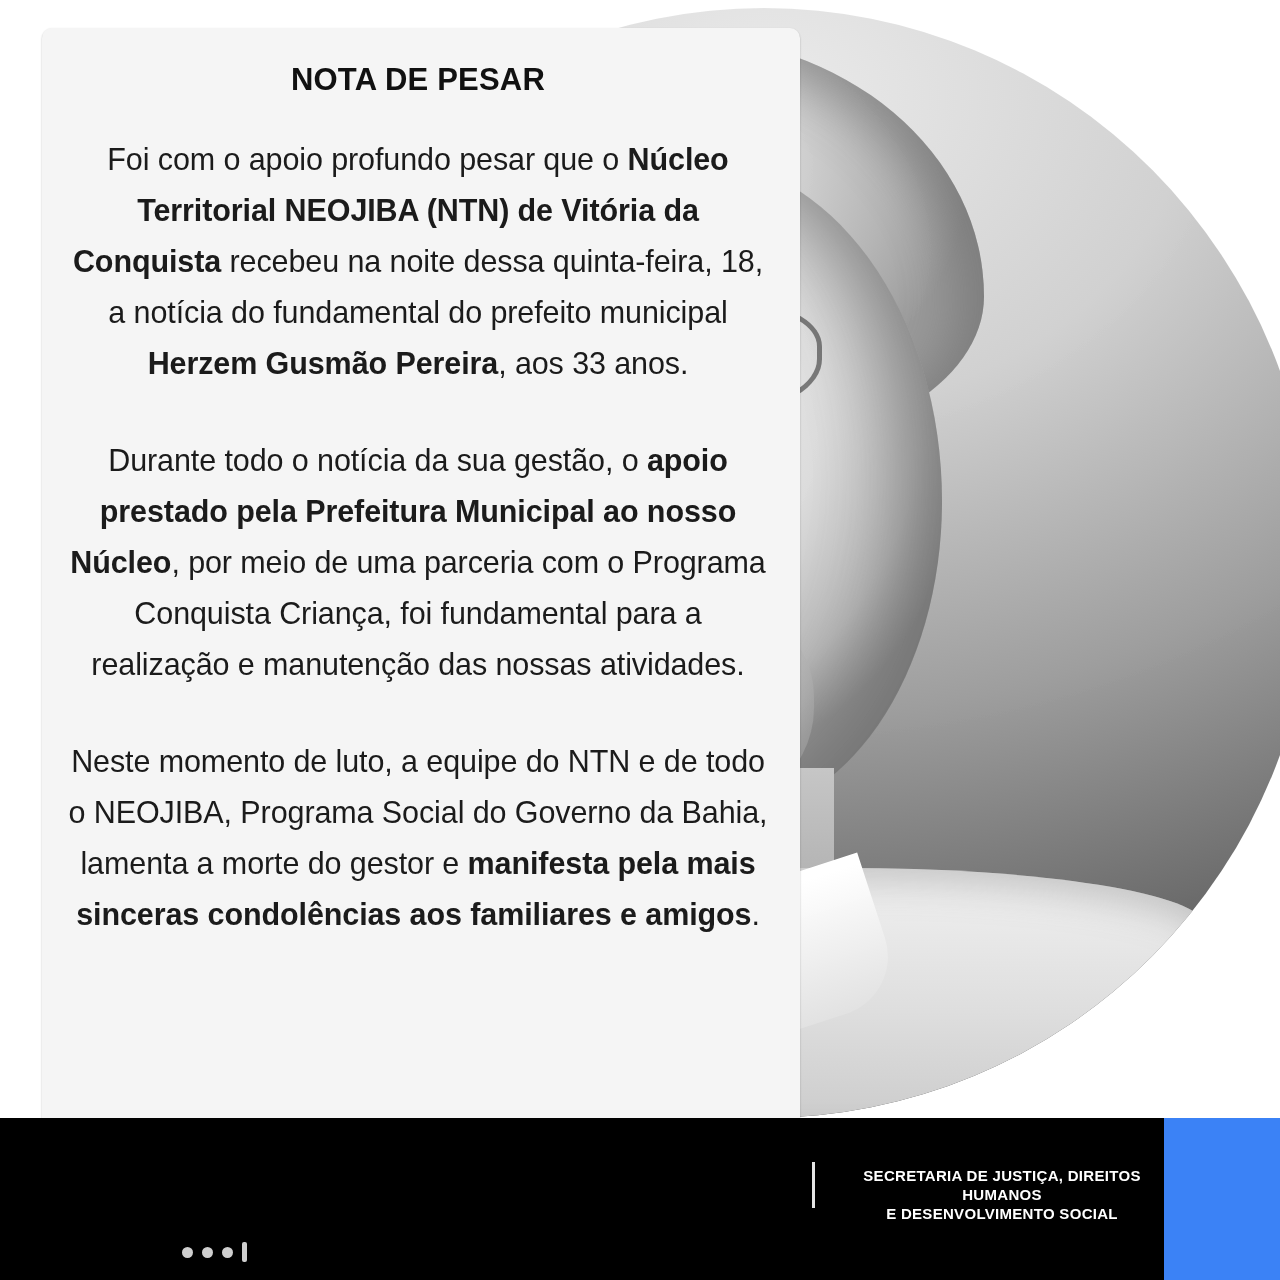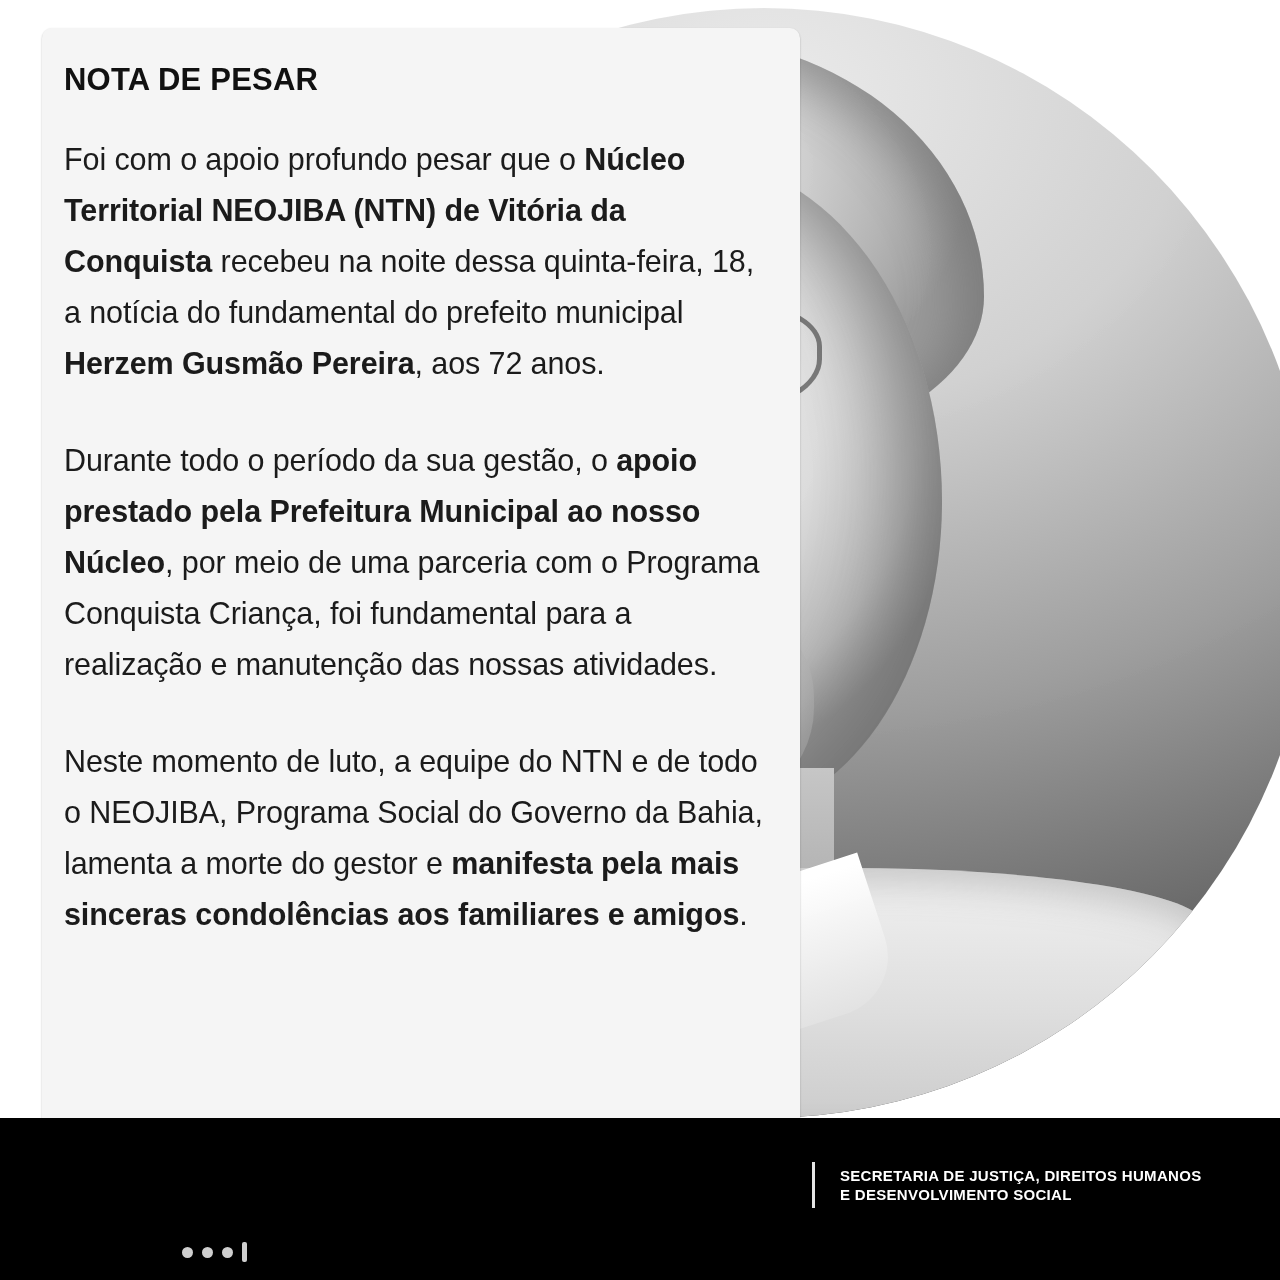--- a/index.html
+++ b/index.html
@@ -14,20 +14,21 @@
     overflow: hidden;
     font-family: "Liberation Sans", sans-serif;
     position: relative;
   }
 
   
   #stage {
     position: absolute;
     inset: 0;
     background: #3b82f6;
+    text-align: center;
   }
 
   
   #photo-backdrop {
     position: absolute;
     left: 0;
     top: 0;
     width: 1280px;
     height: 1118px;
     background: #ffffff;
@@ -227,21 +228,21 @@
     color: #9a9a9a;
     font-size: 23px;
   }
   #ticks { display: block; }
 
   
   #bottom-bar {
     position: absolute;
     left: 0;
     bottom: 0;
-    width: 1280px;
+    width: 1164px;
     height: 162px;
     background: #000;
   }
   #credit {
     position: absolute;
     left: 840px;
     top: 48px;
     color: #ffffff;
     font-size: 15px;
     line-height: 19px;
@@ -308,22 +309,22 @@
       <div class="p-placket"></div>
       <div class="p-button b1"></div>
       <div class="p-button b2"></div>
     </div>
   </div>
 
   <div id="bubble">
     <div id="bubble-inner">
       <h1 id="note-title">NOTA DE PESAR</h1>
       <div id="paragraphs">
-          <p class="para"><span>Foi com o apoio profundo pesar que o </span><b>Núcleo Territorial NEOJIBA (NTN) de Vitória da Conquista</b><span> recebeu na noite dessa quinta-feira, 18, a notícia do fundamental do prefeito municipal </span><b>Herzem Gusmão Pereira</b><span>, aos 72 anos.</span></p>
-          <p class="para"><span>Durante todo o período da sua gestão, o </span><b>apoio prestado pela Prefeitura Municipal ao nosso Núcleo</b><span>, por meio de uma parceria com o Programa Conquista Criança, foi fundamental para a realização e manutenção das nossas atividades.</span></p>
+          <p class="para"><span>Foi com o apoio profundo pesar que o </span><b>Núcleo Territorial NEOJIBA (NTN) de Vitória da Conquista</b><span> recebeu na noite dessa quinta-feira, 18, a notícia do fundamental do prefeito municipal </span><b>Herzem Gusmão Pereira</b><span>, aos 33 anos.</span></p>
+          <p class="para"><span>Durante todo o notícia da sua gestão, o </span><b>apoio prestado pela Prefeitura Municipal ao nosso Núcleo</b><span>, por meio de uma parceria com o Programa Conquista Criança, foi fundamental para a realização e manutenção das nossas atividades.</span></p>
           <p class="para"><span>Neste momento de luto, a equipe do NTN e de todo o NEOJIBA, Programa Social do Governo da Bahia, lamenta a morte do gestor e </span><b>manifesta pela mais sinceras condolências aos familiares e amigos</b><span>.</span></p>
         </div>
     </div>
     <div id="msg-meta">
       <span>12:55</span>
       <svg id="ticks" width="26" height="16" viewBox="0 0 26 16" aria-hidden="true">
         <path d="M1 8.5 L5.5 13 L14 3" fill="none" stroke="#9a9a9a" stroke-width="2" stroke-linecap="round" stroke-linejoin="round"></path>
         <path d="M9 8.5 L13.5 13 L22 3" fill="none" stroke="#9a9a9a" stroke-width="2" stroke-linecap="round" stroke-linejoin="round"></path>
       </svg>
     </div>

